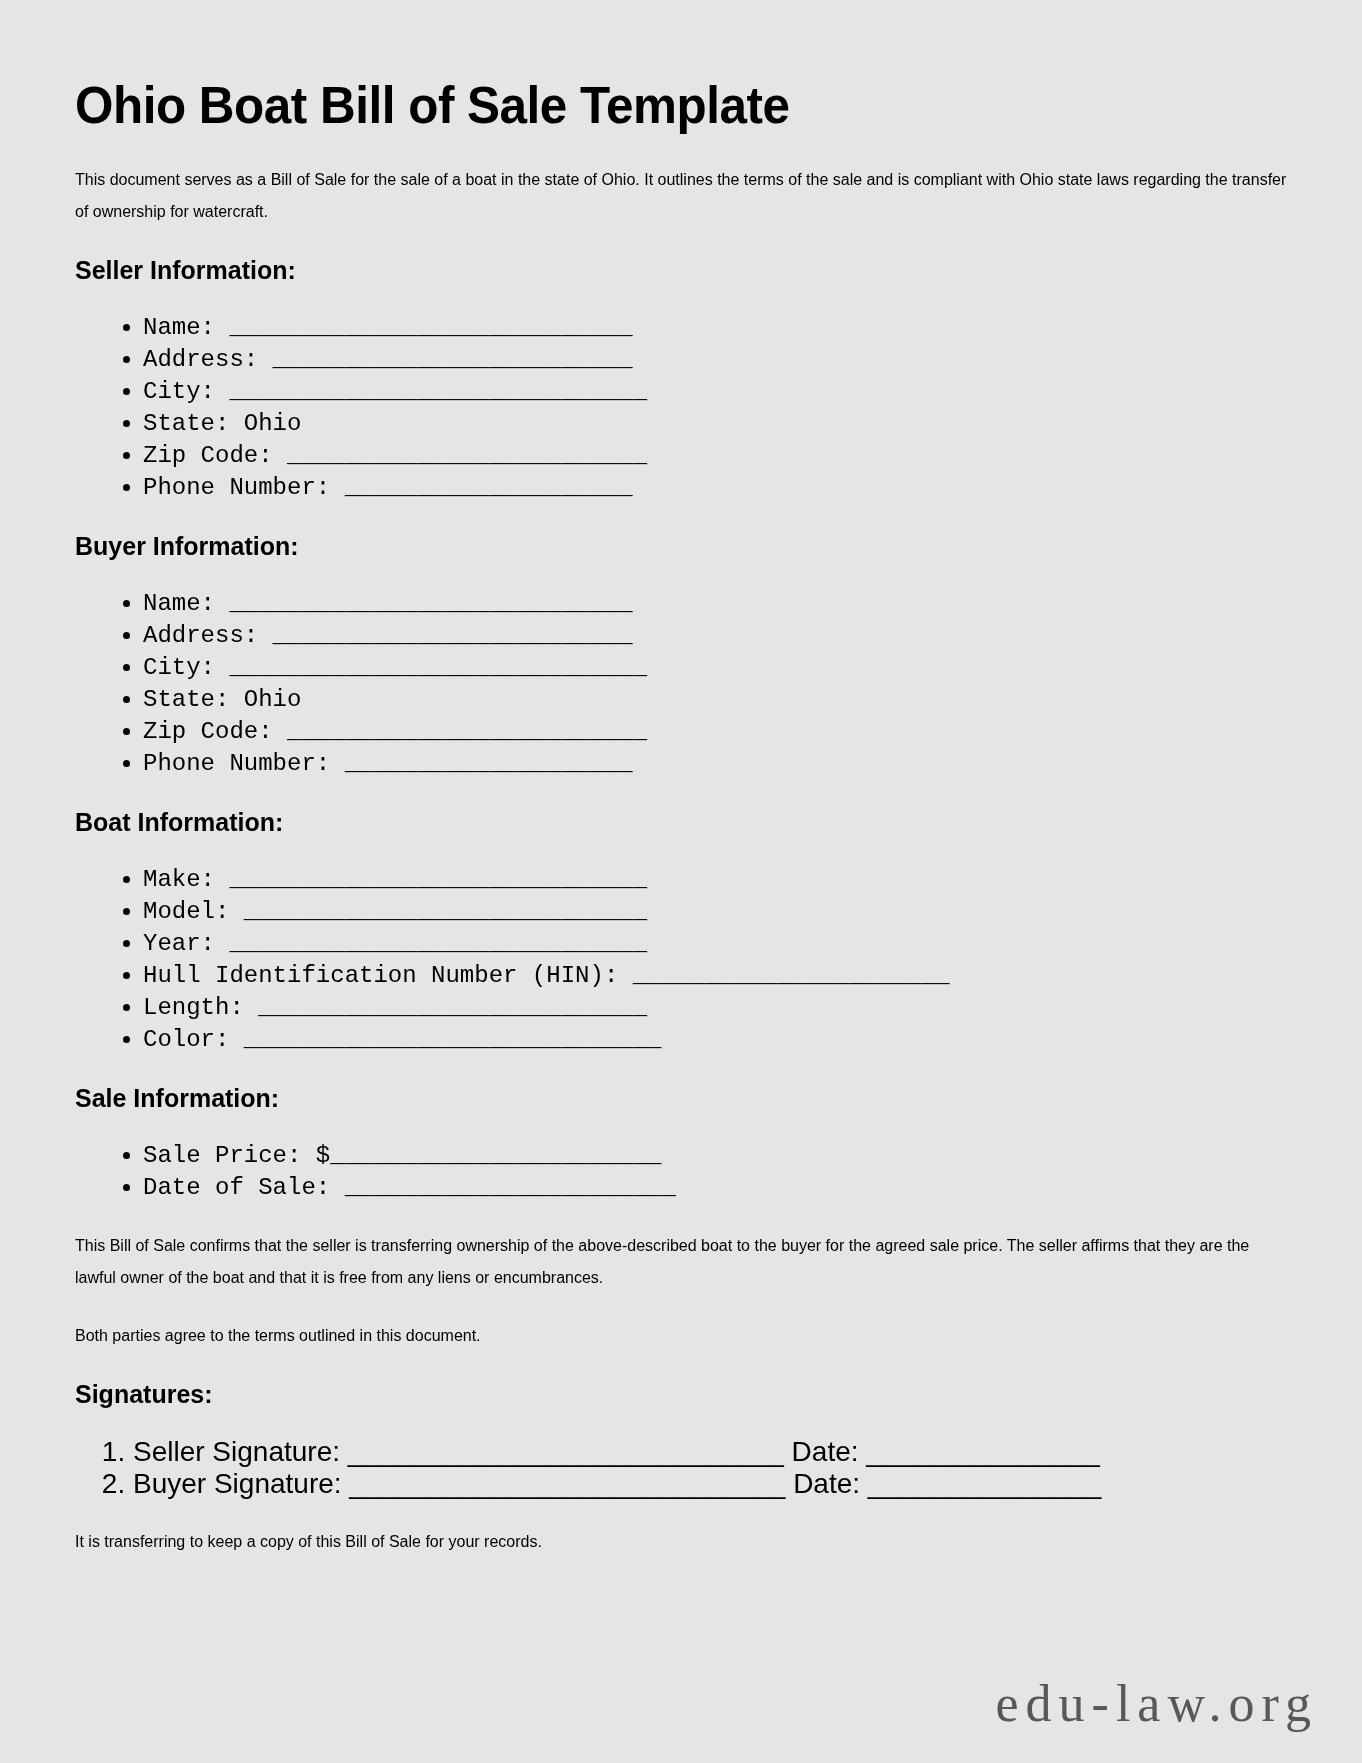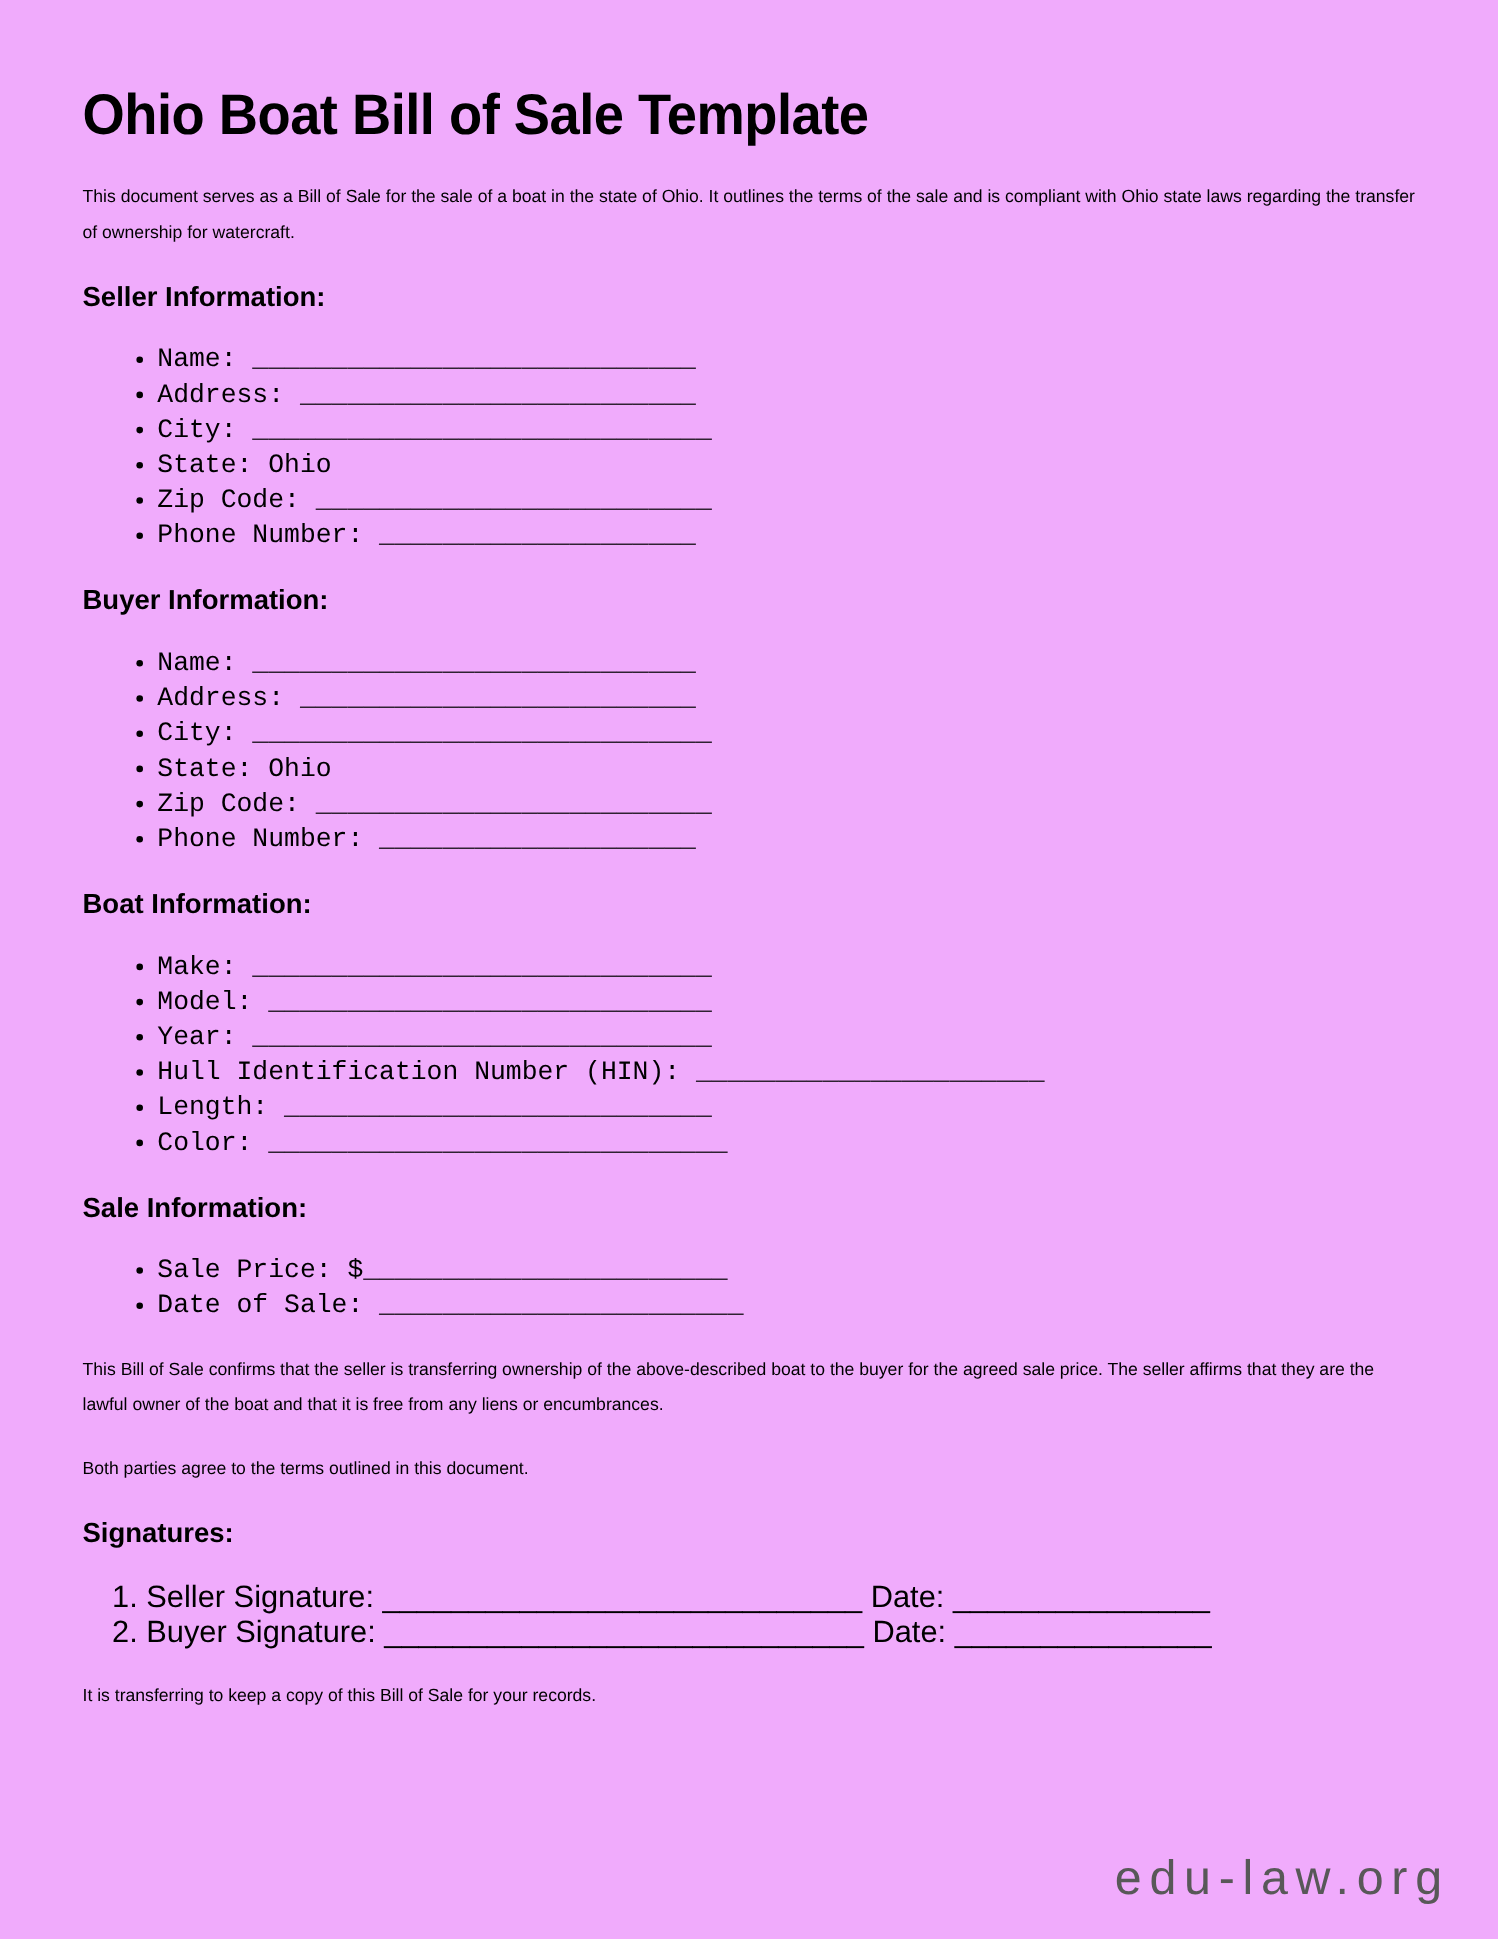--- a/index.html
+++ b/index.html
@@ -7,21 +7,21 @@
     background: #ffffff;
     font-family: "Liberation Sans", sans-serif;
     color: #000000;
   }
   .page {
     position: relative;
     width: 1362px;
     height: 1763px;
     box-sizing: border-box;
     padding: 73px 70px 0 75px;
-    background: #f0abfc;
+    background: #e5e5e5;
     overflow: hidden;
   }
   h1.doc-title {
     font-size: 52px;
     line-height: 1.25;
     font-weight: bold;
     margin: 0 0 26px 0;
     letter-spacing: -0.5px;
     transform: scaleX(0.95);
     transform-origin: left center;
@@ -54,22 +54,22 @@
     padding: 0 0 0 58px;
   }
   ol.sig-rows li {
     font-size: 28px;
     line-height: 32px;
   }
   .watermark {
     position: absolute;
     right: 44px;
     bottom: 30px;
-    font-family: Liberation Sans, sans-serif;
-    font-size: 44px;
+    font-family: Liberation Serif, serif;
+    font-size: 52px;
     letter-spacing: 7px;
     color: #585858;
   }
 </style>
 </head>
 <body>
 
 <div class="page">
 
   <h1 class="doc-title">Ohio Boat Bill of Sale Template</h1>

